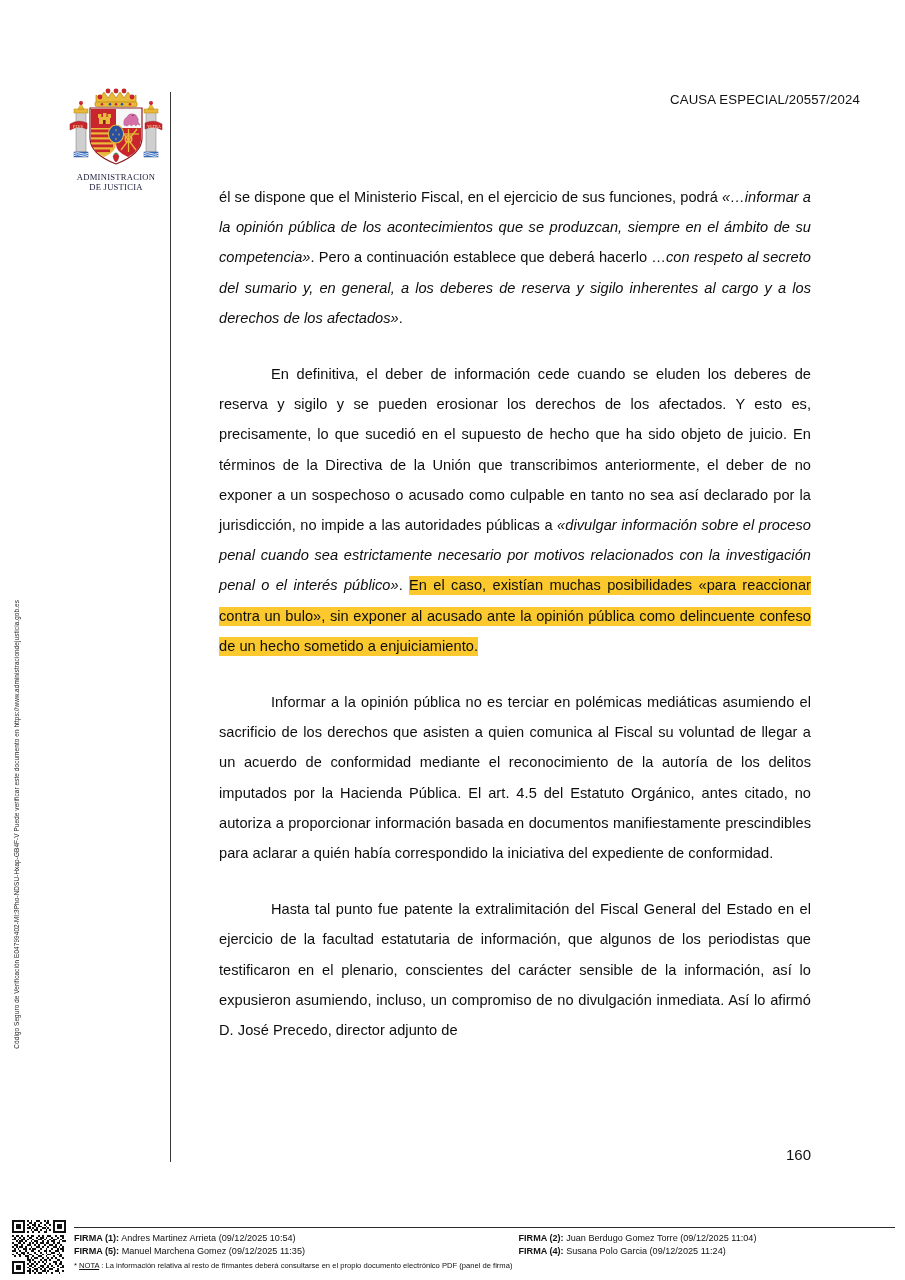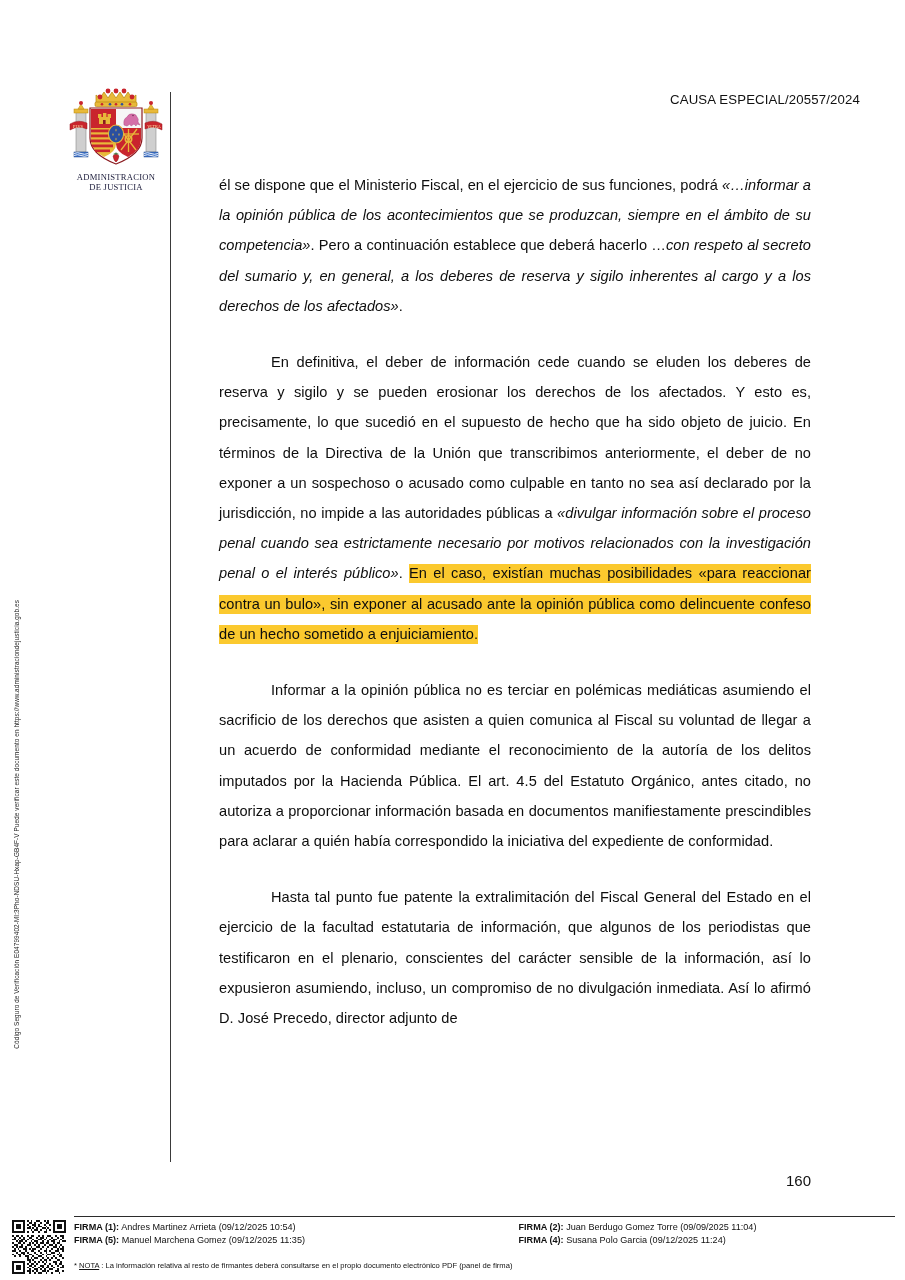--- a/index.html
+++ b/index.html
@@ -95,21 +95,21 @@
     top: 170px;
     width: 592px;
   }
 
   p.para {
     font-size: 14.6px;
     line-height: 30.2px;
     color: #0d0d0d;
     text-align: justify;
     text-justify: inter-word;
-    margin: 0 0 26px 0;
+    margin: 12px 0 26px 0;
     letter-spacing: 0.05px;
   }
   p.para.indent { text-indent: 52px; }
   p.para.tight { margin-bottom: 24px; }
 
   i, .it { font-style: italic; }
 
   .hl {
     background: #fbc92e;
     box-decoration-break: clone;
@@ -119,21 +119,20 @@
 
   
   .page-number {
     position: absolute;
     left: 0;
     top: 1146px;
     width: 811px;
     text-align: right;
     font-size: 15px;
     color: #111;
-    margin-top: 26px;
   }
 
   
   .footer {
     position: absolute;
     left: 74px;
     right: 10px;
     bottom: 8px;
     border-top: 1.4px solid #2b2b2b;
     padding-top: 4px;
@@ -148,21 +147,21 @@
     line-height: 13.6px;
     color: #111;
     white-space: nowrap;
   }
   .sig-col.right .sig-line { padding-left: 33px; }
   .sig-label { font-weight: bold; }
   .sig-note {
     font-size: 7.6px;
     line-height: 12px;
     color: #111;
-    margin-top: 12px;
+    margin-top: 1px;
   }
   .sig-note u { text-decoration: underline; }
 </style>
 </head>
 <body>
 
 <div class="page">
 
   <div class="csv-strip">
     <span class="csv-text">Código Seguro de Verificación E04799402-MI:3Pho-NDSU-Hxap-GB4F-V      Puede verificar este documento en https://www.administraciondejusticia.gob.es</span>
@@ -516,21 +515,21 @@
   <div class="footer">
     <div class="sig-grid">
       <div class="sig-col left">
         <div class="sig-line"><span class="sig-label">FIRMA (1):</span>
           <span>Andres Martinez Arrieta (09/12/2025 10:54)</span></div>
         <div class="sig-line"><span class="sig-label">FIRMA (5):</span>
           <span>Manuel Marchena Gomez (09/12/2025 11:35)</span></div>
       </div>
       <div class="sig-col right">
         <div class="sig-line"><span class="sig-label">FIRMA (2):</span>
-          <span>Juan Berdugo Gomez Torre (09/09/2025 11:04)</span></div>
+          <span>Juan Berdugo Gomez Torre (09/12/2025 11:04)</span></div>
         <div class="sig-line"><span class="sig-label">FIRMA (4):</span>
           <span>Susana Polo Garcia (09/12/2025 11:24)</span></div>
       </div>
     </div>
     <div class="sig-note"><span>* </span><u>NOTA</u><span> : La información relativa al resto de firmantes deberá consultarse en el propio documento electrónico PDF (panel de firma)</span></div>
   </div>
 
 </div>
 
 </body></html>

